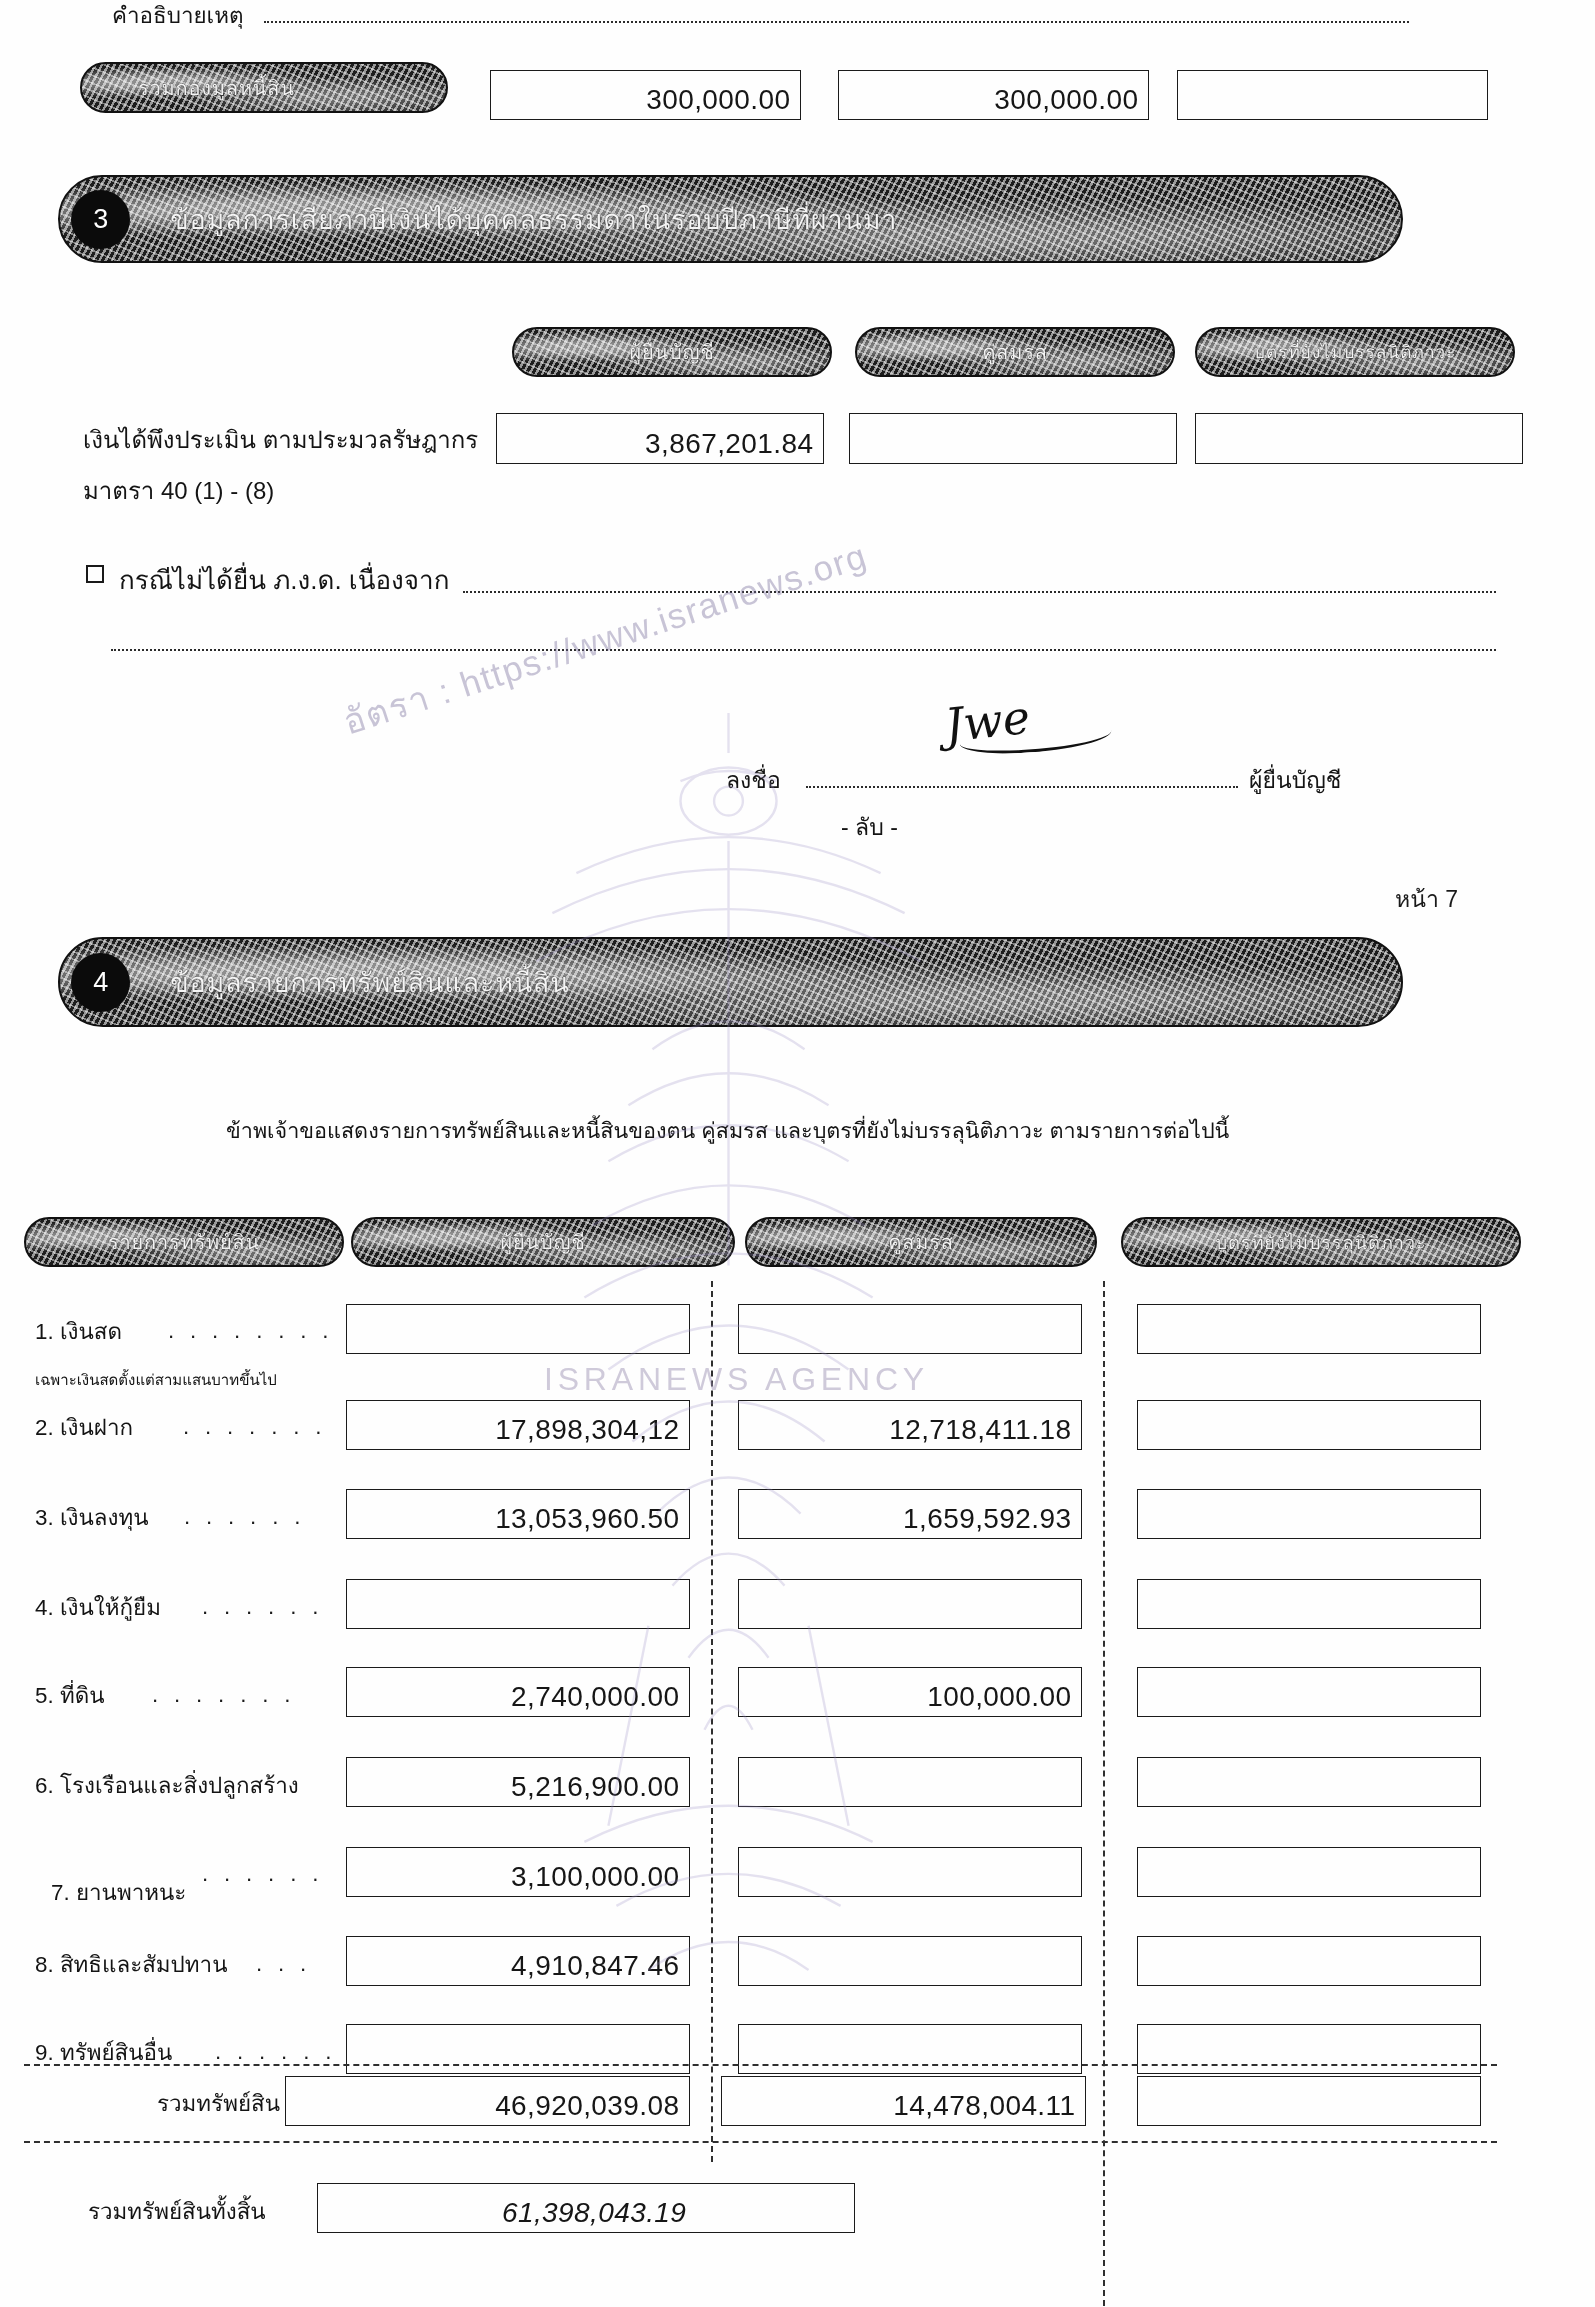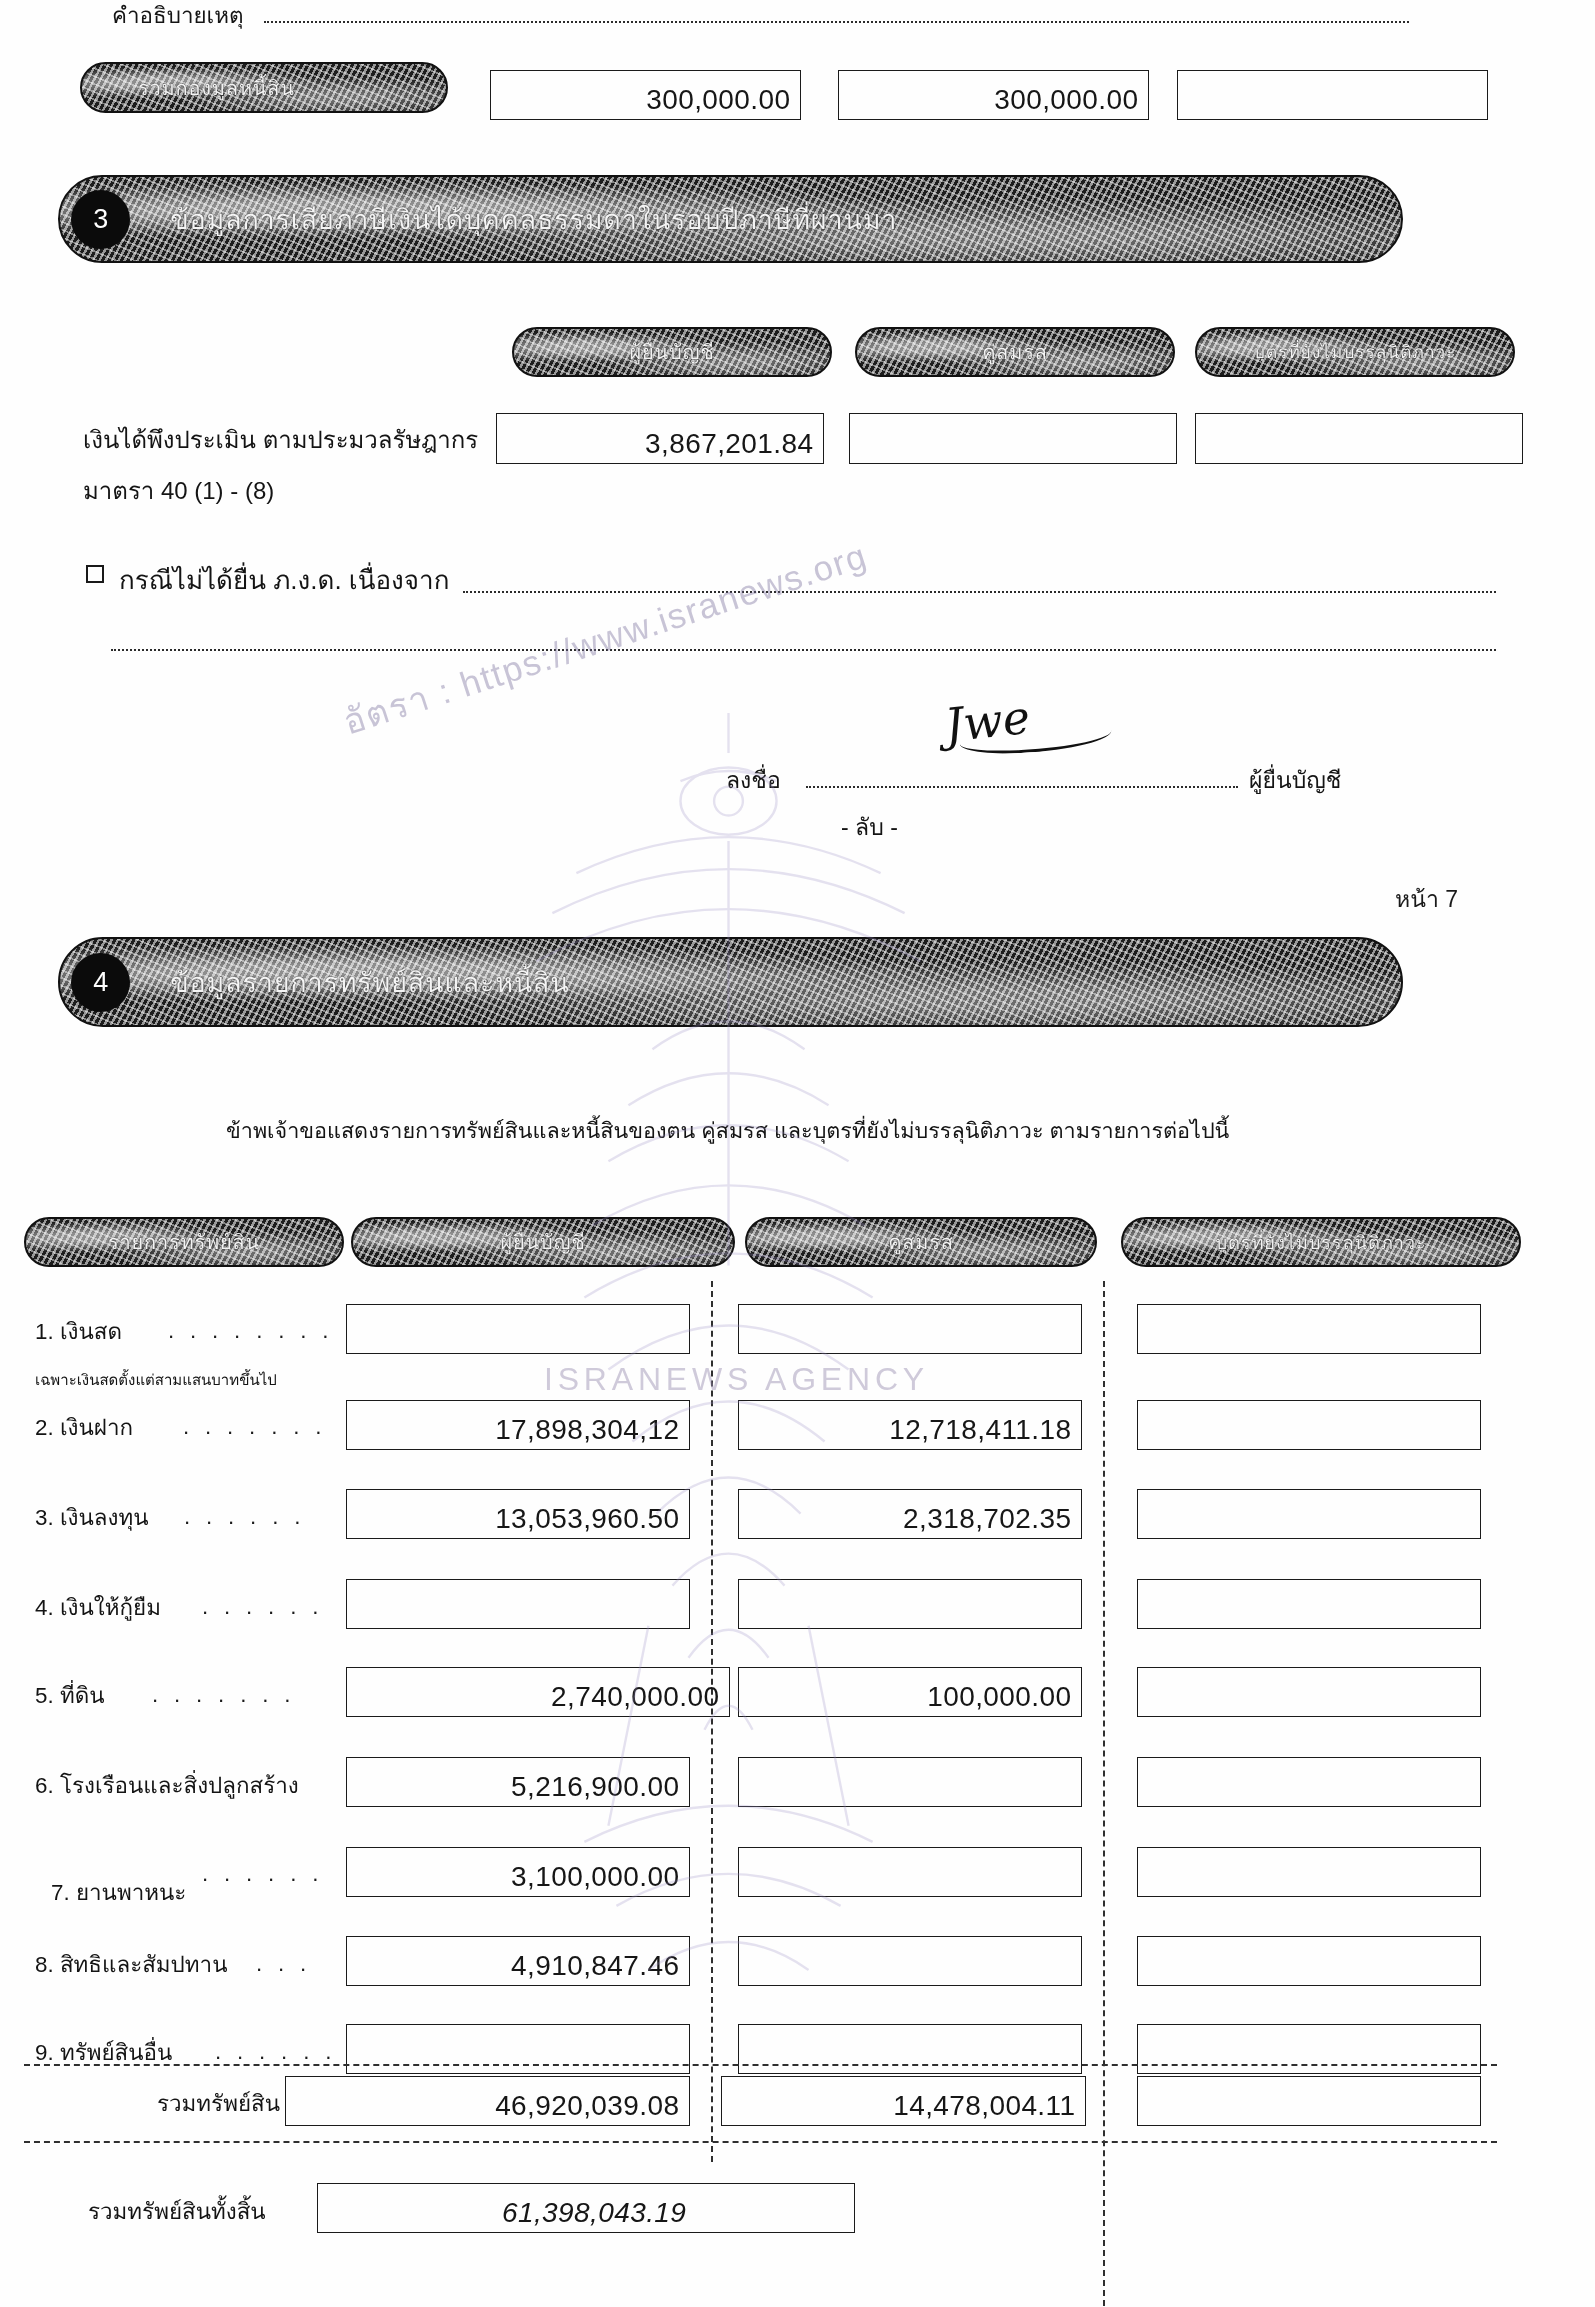--- a/index.html
+++ b/index.html
@@ -322,41 +322,41 @@
   <div class="box" style="left:1137px; top:1400px; width:344px; height:50px;">
     <span class="val"></span>
   </div>
 
   <div class="lbl" style="left:35px; top:1499px;">3. เงินลงทุน</div>
   <div class="leader" style="left:184px; top:1504px;">. . . . . .</div>
   <div class="box" style="left:346px; top:1489px; width:344px; height:50px;">
     <span class="val">13,053,960.50</span>
   </div>
   <div class="box" style="left:738px; top:1489px; width:344px; height:50px;">
-    <span class="val">2,318,702.35</span>
+    <span class="val">1,659,592.93</span>
   </div>
   <div class="box" style="left:1137px; top:1489px; width:344px; height:50px;">
     <span class="val"></span>
   </div>
 
   <div class="lbl" style="left:35px; top:1589px;">4. เงินให้กู้ยืม</div>
   <div class="leader" style="left:202px; top:1594px;">. . . . . .</div>
   <div class="box" style="left:346px; top:1579px; width:344px; height:50px;">
     <span class="val"></span>
   </div>
   <div class="box" style="left:738px; top:1579px; width:344px; height:50px;">
     <span class="val"></span>
   </div>
   <div class="box" style="left:1137px; top:1579px; width:344px; height:50px;">
     <span class="val"></span>
   </div>
 
   <div class="lbl" style="left:35px; top:1677px;">5. ที่ดิน</div>
   <div class="leader" style="left:152px; top:1682px;">. . . . . . .</div>
-  <div class="box" style="left:346px; top:1667px; width:384px; height:50px;">
+  <div class="box" style="left:346px; top:1667px; width:344px; height:50px;">
     <span class="val">2,740,000.00</span>
   </div>
   <div class="box" style="left:738px; top:1667px; width:344px; height:50px;">
     <span class="val">100,000.00</span>
   </div>
   <div class="box" style="left:1137px; top:1667px; width:344px; height:50px;">
     <span class="val"></span>
   </div>
 
   <div class="lbl" style="left:35px; top:1767px;">6. โรงเรือนและสิ่งปลูกสร้าง</div>

